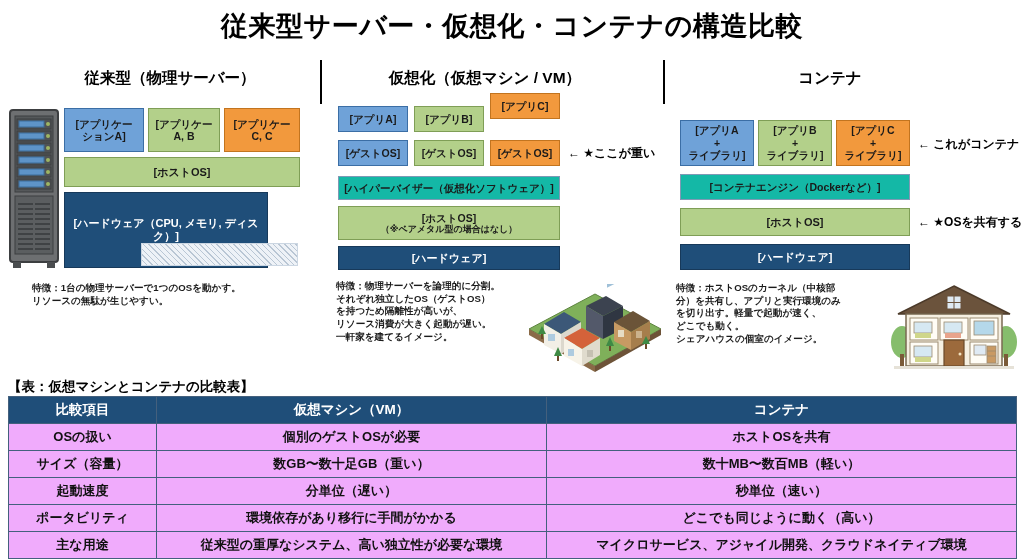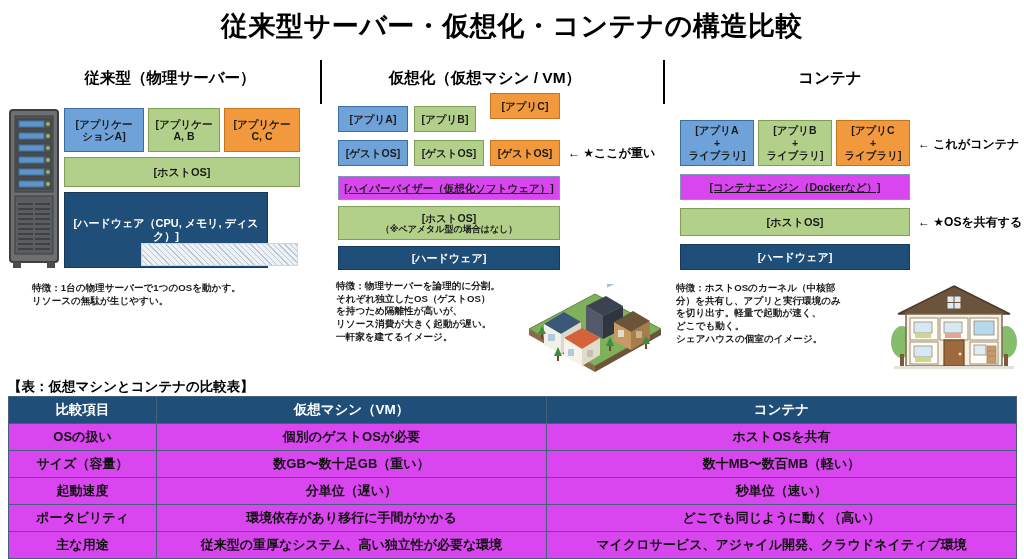--- a/index.html
+++ b/index.html
@@ -62,21 +62,21 @@
     font-size: 10.5px;
     font-weight: bold;
     line-height: 1.18;
     color: #1a1a1a;
     white-space: pre-line;
     padding: 1px 2px;
   }
   .blue   { background:#6fa2d8; border-color:#3b6ea5; }
   .green  { background:#b3d08a; border-color:#7f9e56; }
   .orange { background:#f2993d; border-color:#c2741f; }
-  .lightblue { background:#d946ef; border-color:#7f99b5;text-decoration:underline; }
+  .lightblue { background:#14b8a6; border-color:#7f99b5; }
   .navy   { background:#1f4e79; border-color:#17395a; color:#ffffff; }
 
   
   .hatch {
     position: absolute;
     background-color: #eef2f7;
     background-image: repeating-linear-gradient(
       45deg,
       #eef2f7 0px, #eef2f7 3px,
       #b9c6d4 3px, #b9c6d4 4px
@@ -131,21 +131,21 @@
     font-weight: bold;
     white-space: nowrap;
     overflow: hidden;
   }
   table.cmp thead th {
     background: #1f4e79;
     color: #ffffff;
     font-size: 13.5px;
   }
   table.cmp tbody td {
-    background: #d946ef;
+    background: #f0abfc;
     color: #111;
   }
   table.cmp col.c0 { width: 148px; }
   table.cmp col.c1 { width: 390px; }
   table.cmp col.c2 { width: 470px; }
 
   
   .illus { position: absolute; }
 
   
@@ -232,21 +232,21 @@
 
   <div class="box green" style="left:64px; top:157px; width:236px; height:30px; font-size:11px;">[ホストOS]</div>
 
   <div class="box navy" style="left:64px; top:192px; width:204px; height:76px; font-size:11px;">[ハードウェア（CPU, メモリ, ディスク）]</div>
   <div class="hatch" style="left:141px; top:243px; width:157px; height:23px;"></div>
 
   <div class="feature" style="left:32px; top:282px; width:290px;">特徴：1台の物理サーバーで1つのOSを動かす。
 リソースの無駄が生じやすい。</div>
 
   <div class="box blue" style="left:338px; top:106px; width:70px; height:26px;text-align:right;">[アプリA]</div>
-  <div class="box green" style="left:414px; top:106px; width:62px; height:26px;">[アプリB]</div>
+  <div class="box green" style="left:414px; top:106px; width:70px; height:26px;">[アプリB]</div>
   <div class="box orange" style="left:490px; top:93px; width:70px; height:26px;">[アプリC]</div>
 
   <div class="box blue" style="left:338px; top:140px; width:70px; height:26px;">[ゲストOS]</div>
   <div class="box green" style="left:414px; top:140px; width:70px; height:26px;">[ゲストOS]</div>
   <div class="box orange" style="left:490px; top:140px; width:70px; height:26px;">[ゲストOS]</div>
 
   <div class="anno" style="left:568px; top:145px;">← ★ここが重い</div>
 
   <div class="box lightblue" style="left:338px; top:176px; width:222px; height:24px; font-size:10.5px;">[ハイパーバイザー（仮想化ソフトウェア）]</div>
 

